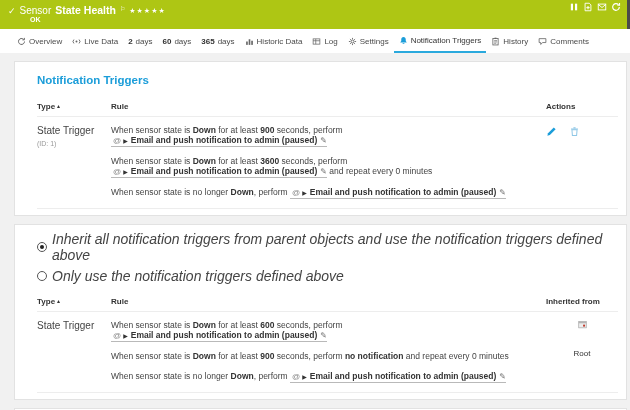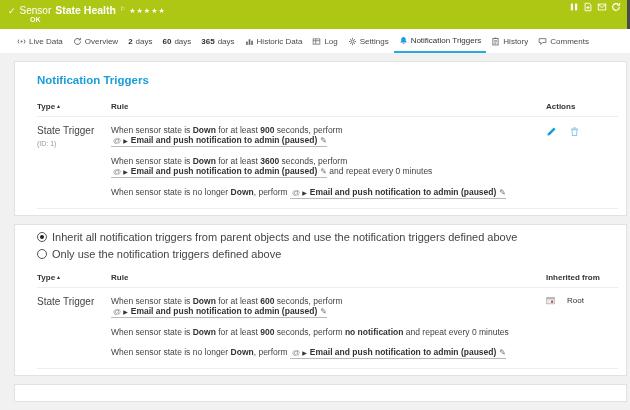--- a/index.html
+++ b/index.html
@@ -39,26 +39,26 @@
   .type-id{font-size:7px;color:#999;margin-top:4px;}
   .rule-line{font-size:8.5px;color:#444;margin-bottom:10px;line-height:10px;}
   .rule-line b{color:#333;}
   .notif{border-bottom:1px solid #b9b9b9;padding-bottom:1px;white-space:nowrap;cursor:pointer;}
   .notif .at{color:#888;font-size:8px;margin:0 2px 0 2px;}
   .notif .arw{color:#333;font-size:6px;margin-right:3px;}
   .notif .edit{color:#777;font-size:8px;margin-left:3px;}
   .actions-cell{display:flex;gap:12px;padding-top:1px;}
   .act{display:block;width:11px;height:11px;cursor:pointer;}
   .act svg{width:11px;height:11px;display:block;}
-  .inherited-cell{display:flex;align-items:center;gap:12px;font-size:8px;color:#333;}
+  .inherited-cell{display:flex;align-items:center;gap:20px;font-size:8px;color:#333;flex-direction:column;}
   .inherited-cell .oicon{display:block;width:9px;height:9px;}
   .inherited-cell .oicon svg{width:9px;height:9px;display:block;}
   
   .radio-group{margin:-4px 0 10px;}
-  .radio{display:flex;align-items:center;gap:5px;font-size:11px;color:#444;margin-bottom:5px;cursor:pointer;}
+  .radio{display:flex;align-items:center;gap:5px;font-size:14px;color:#444;margin-bottom:5px;cursor:pointer;font-style:italic;}
   .rb{width:8px;height:8px;border:1px solid #555;border-radius:50%;position:relative;flex:0 0 auto;background:#fff;}
   .rb.sel::after{content:"";position:absolute;left:2px;top:2px;width:4px;height:4px;border-radius:50%;background:#222;}
 </style>
 </head>
 <body>
 
 <header class="topbar">
   <div class="title-row">
     <span class="chk">✓</span>
     <span class="obj-type">Sensor</span>
@@ -93,34 +93,34 @@
         </svg>
       </span>
     </div>
   <div class="dark-edge"></div>
 </header>
 
 <nav class="tabbar">
     <div class="tab">
       <span class="ticon">
         <svg viewBox="0 0 12 12">
+          <path d="M10 6a4 4 0 1 1-1.2-2.9" fill="none" stroke="#666" stroke-width="1.3"></path>
+          <path d="M9.8 1.2v2.6H7.2" fill="none" stroke="#666" stroke-width="1.3"></path>
+        </svg>
+      </span>
+      <span>Overview</span>
+    </div>
+    <div class="tab">
+      <span class="ticon">
+        <svg viewBox="0 0 12 12">
           <path d="M2.6 3.4a3.6 3.6 0 0 0 0 5.2M9.4 3.4a3.6 3.6 0 0 1 0 5.2" fill="none" stroke="#666" stroke-width="1.2"></path>
           <circle cx="6" cy="6" r="1.3" fill="#666"></circle>
         </svg>
       </span>
       <span>Live Data</span>
-    </div>
-    <div class="tab">
-      <span class="ticon">
-        <svg viewBox="0 0 12 12">
-          <path d="M10 6a4 4 0 1 1-1.2-2.9" fill="none" stroke="#666" stroke-width="1.3"></path>
-          <path d="M9.8 1.2v2.6H7.2" fill="none" stroke="#666" stroke-width="1.3"></path>
-        </svg>
-      </span>
-      <span>Overview</span>
     </div>
     <div class="tab">
       <b>2</b>
       <span>days</span>
     </div>
     <div class="tab">
       <b>60</b>
       <span>days</span>
     </div>
     <div class="tab">

